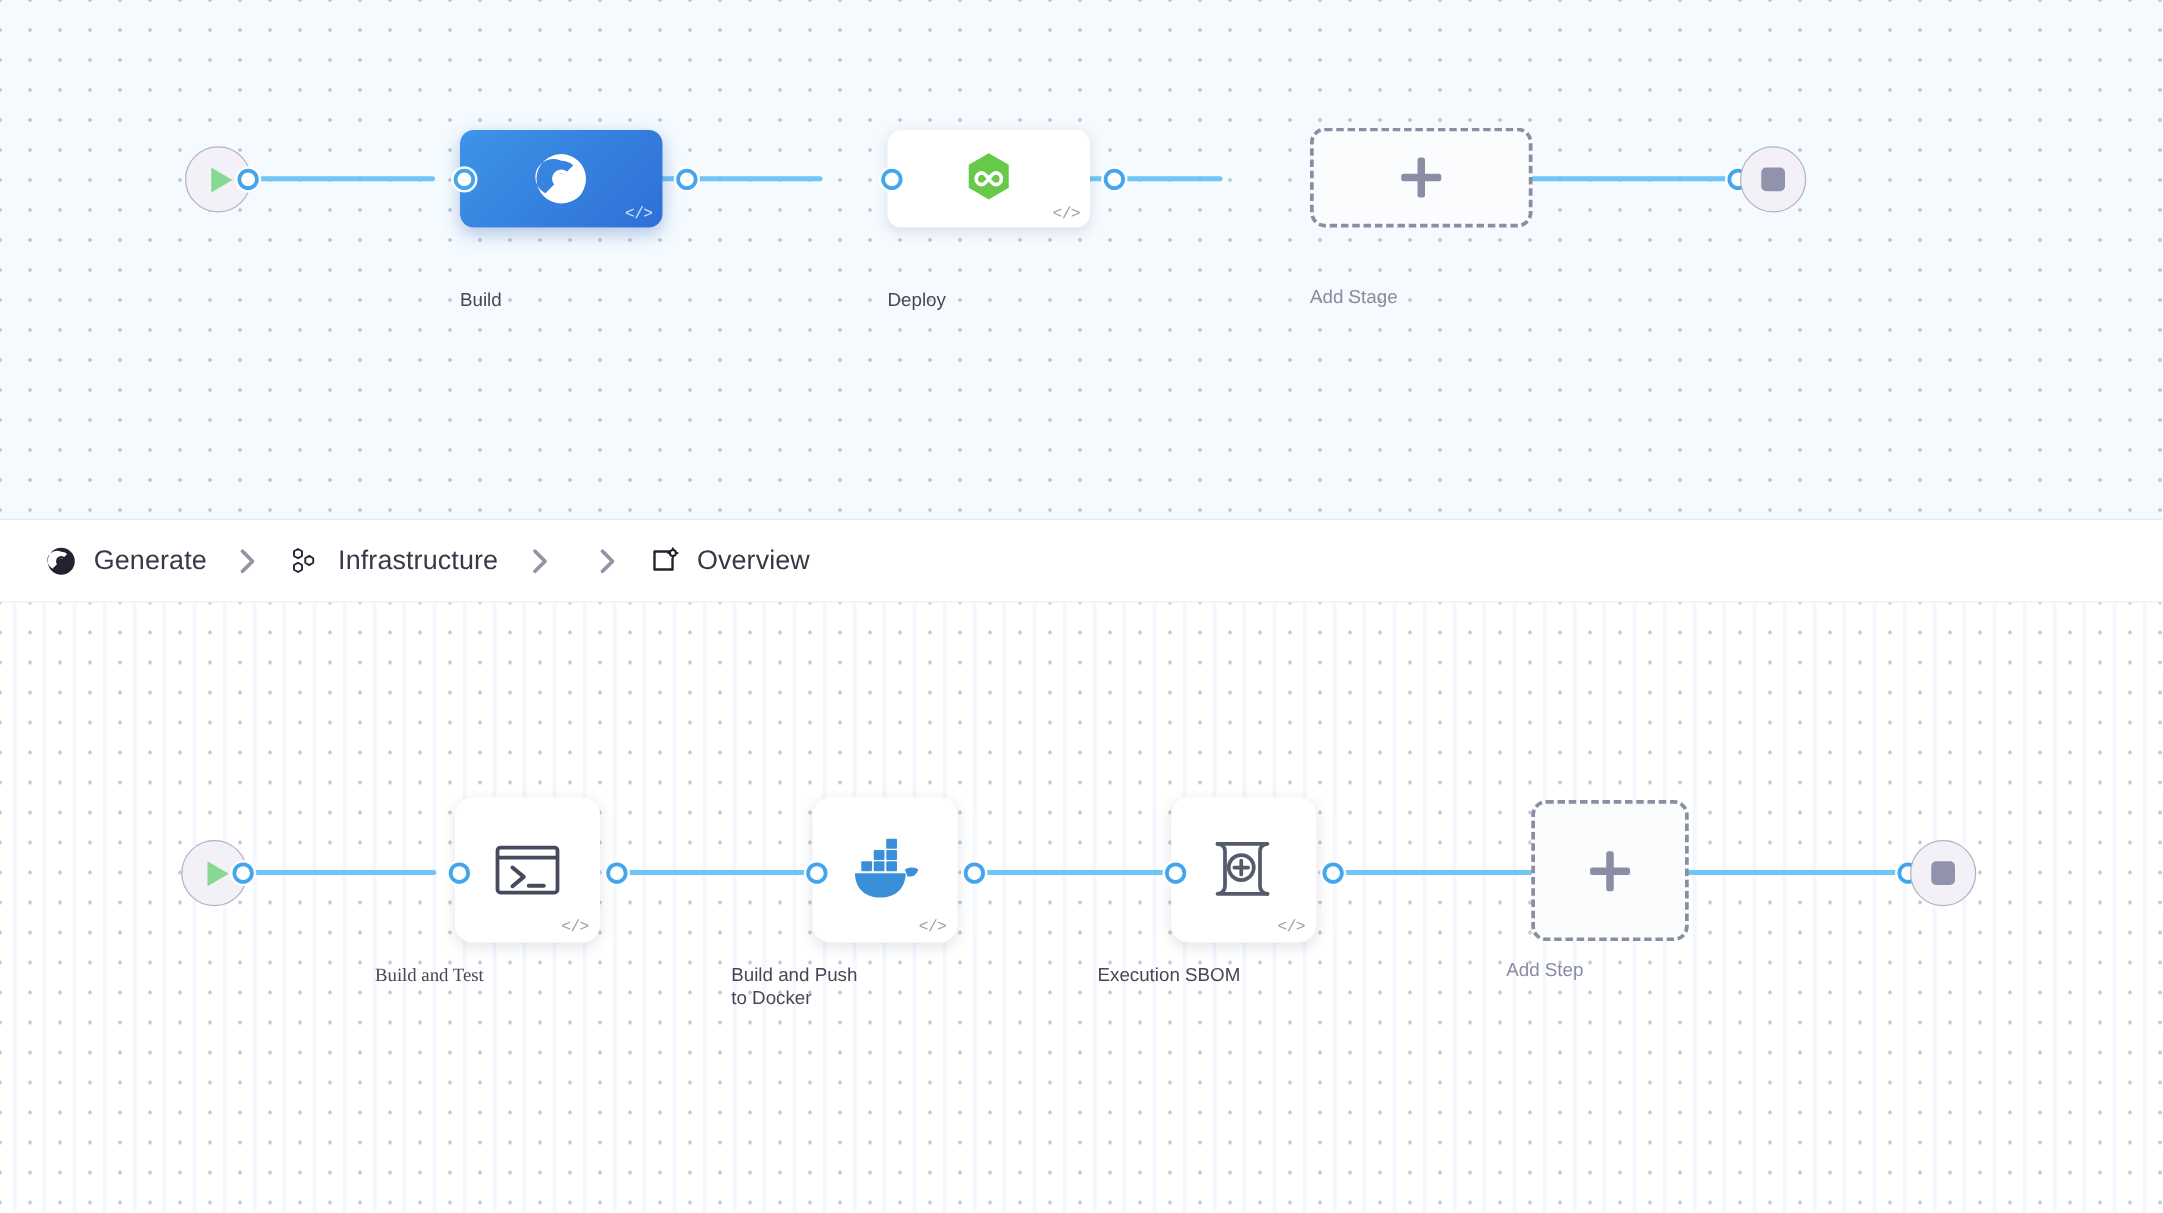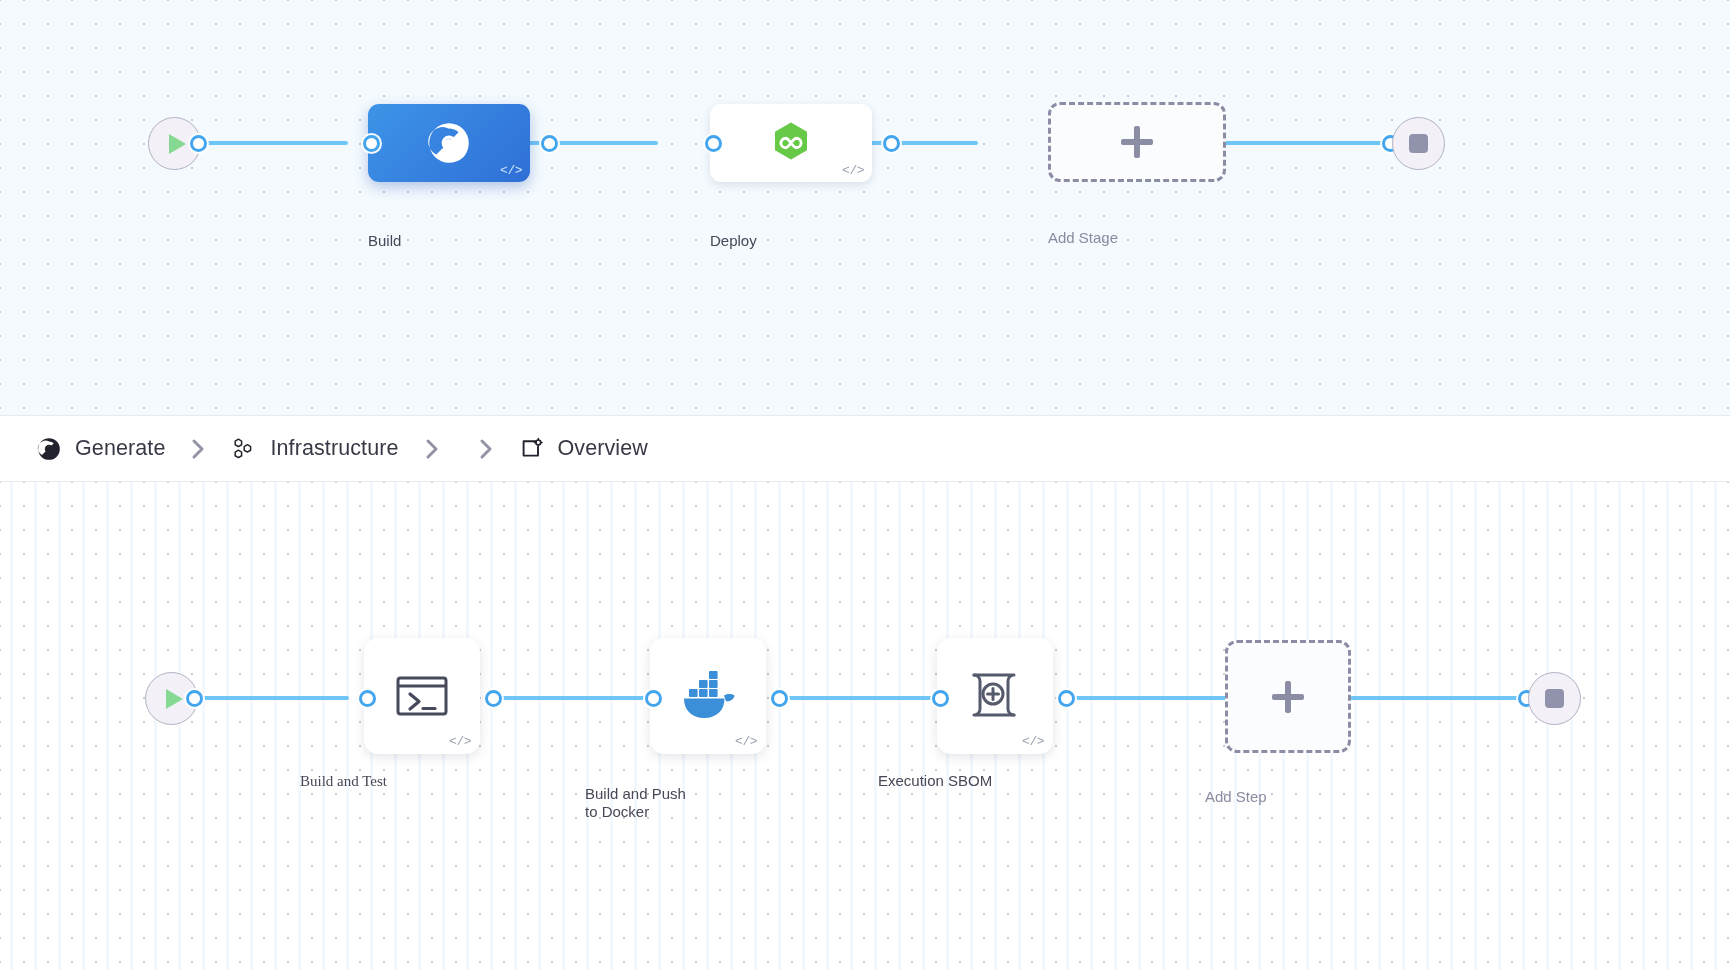--- a/index.html
+++ b/index.html
@@ -326,41 +326,41 @@
           <rect x="36" y="13" width="8.6" height="8" rx="0.8"></rect>
           <rect x="36" y="4" width="8.6" height="8" rx="0.8"></rect>
           <path d="M11 31.5h40.5c0 11.5-7.5 19.5-20.3 19.5S11 43 11 31.5z"></path>
           <path d="M51 28.5c4.4-2.5 8.6-1.5 10.6 0-1 4.2-4.6 6.2-8.6 5.7z"></path>
         </g>
       </svg>
       <span class="code-badge">&lt;/&gt;</span>
     </div>
     <div class="port" style="left:645px; top:208px;"></div>
     <div class="port" style="left:771px; top:208px;"></div>
-    <div class="node-label" style="left:585px; top:303px; width:246px;">Build and Push
+    <div class="node-label" style="left:585px; top:290px; width:246px;">Build and Push
 to Docker</div>
 
     <div class="step-node" style="left:937px; top:156px;">
       <svg width="66" height="62" viewBox="0 0 66 62">
         <g fill="none" stroke="#555a6c" stroke-width="3" stroke-linejoin="round" stroke-linecap="round">
           <path d="M12 10h40a6 6 0 0 0-6 6v28a6 6 0 0 0 6 6"></path>
           <path d="M12 10a6 6 0 0 1 6 6v28a6 6 0 0 1-6 6h40"></path>
           <circle cx="31" cy="29" r="10"></circle>
           <path d="M31 23.5v11M25.5 29h11"></path>
         </g>
       </svg>
       <span class="code-badge">&lt;/&gt;</span>
     </div>
     <div class="port" style="left:932px; top:208px;"></div>
     <div class="port" style="left:1058px; top:208px;"></div>
     <div class="node-label" style="left:878px; top:290px; width:246px;">Execution SBOM</div>
 
     <div class="add-node" style="left:1225px; top:158px; width:126px; height:113px;">
       <div class="plus"></div>
     </div>
-    <div class="node-label muted" style="left:1205px; top:286px; width:166px;margin-top:20px;">Add Step</div>
+    <div class="node-label muted" style="left:1205px; top:286px; width:166px;">Add Step</div>
 
     <div class="port" style="left:1518px; top:208px;"></div>
     <div class="terminal-node" style="left:1528px; top:190px;">
       <div class="stop-sq"></div>
     </div>
   </div>
 </div>
 
 </body></html>

